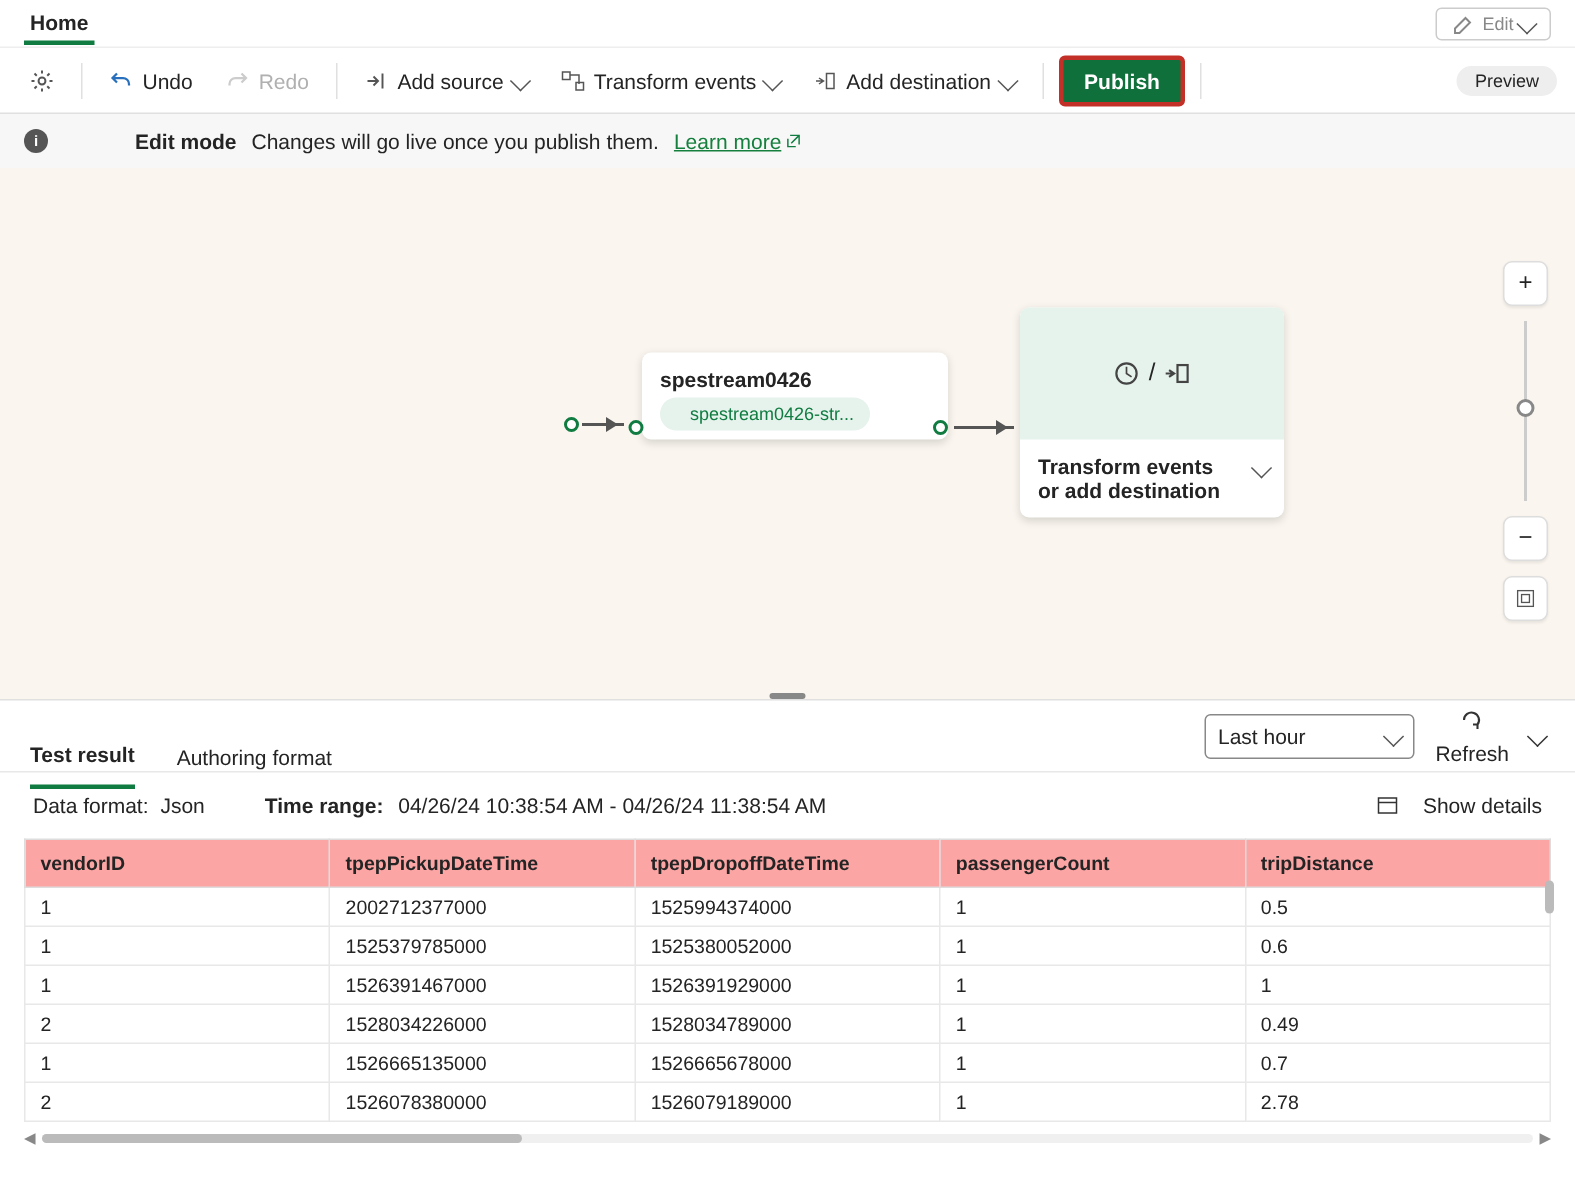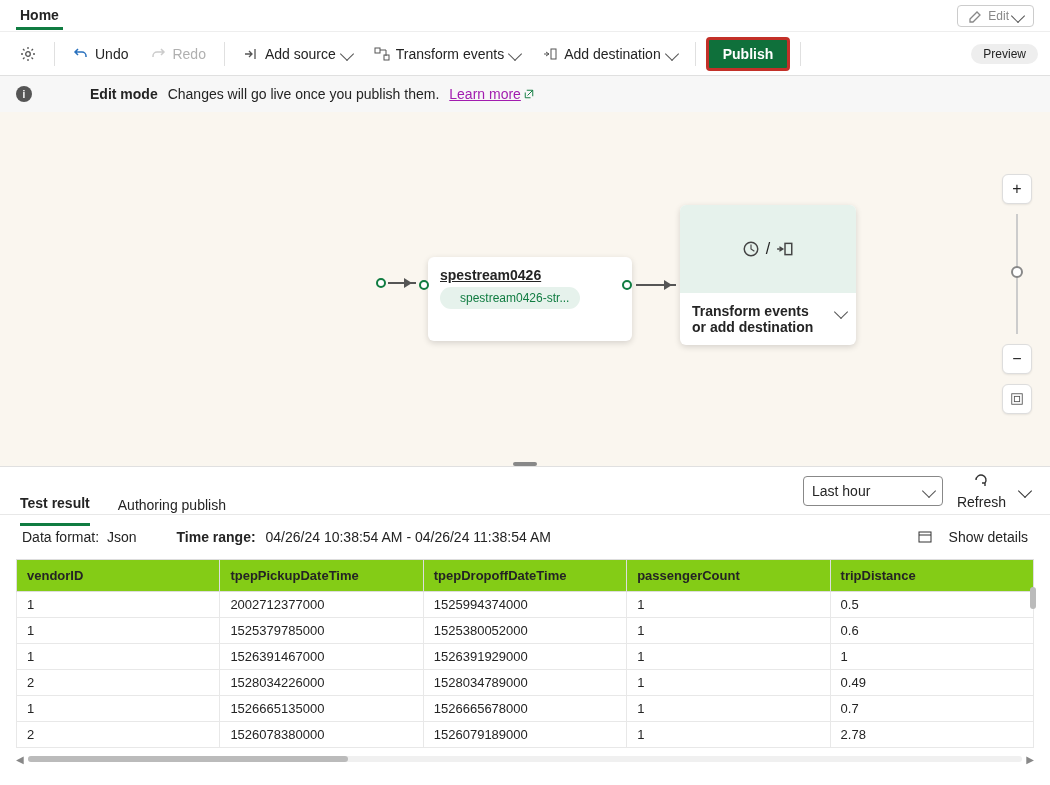--- a/index.html
+++ b/index.html
@@ -16,31 +16,31 @@
 .tool-btn.disabled { color: #b0b0b0; }
 .divider { width: 1px; height: 24px; background: #e0e0e0; margin: 0 4px; }
 .publish-btn { background: #0f703b; color: #fff; font-weight: 600; padding: 6px 14px; border-radius: 4px; border: 3px solid #c33028; font-size: 14px; cursor: pointer; }
 .spacer { flex: 1; }
 .preview-pill { background: #eee; border-radius: 12px; padding: 3px 12px; font-size: 12px; cursor: pointer; }
 
 
 .banner { display: flex; align-items: center; gap: 10px; padding: 10px 16px; background: #f7f7f7; font-size: 14px; }
 .banner .info-icon { width: 16px; height: 16px; border-radius: 50%; background: #555; color: #fff; display: flex; align-items: center; justify-content: center; font-size: 10px; font-weight: bold; }
 .banner .bold { font-weight: 600; margin-left: 48px; }
-.banner .learn-more { color: #a21caf; text-decoration: underline; cursor: pointer; display: flex; align-items: center; gap: 2px; }
+.banner .learn-more { color: #15803d; text-decoration: underline; cursor: pointer; display: flex; align-items: center; gap: 2px; }
 
 
 .canvas-wrapper { position: relative; height: 354px; background: #faf6ef; overflow: hidden; }
 .canvas { position: relative; width: 100%; height: 100%; }
 
 .node { position: absolute; background: #fff; border-radius: 6px; box-shadow: 0 2px 6px rgba(0,0,0,0.15); }
 .node.source { left: 178px; top: 136px; width: 204px; height: 66px; border: 2px solid #333; }
 .node.source .title-row { display: flex; align-items: center; gap: 8px; padding: 10px; }
 .node.source .tools { display: flex; gap: 8px; justify-content: flex-end; padding: 0 12px 6px; }
-.node.stream { left: 428px; top: 145px; width: 204px; height: 84px; padding: 10px 12px; text-decoration: underline; }
+.node.stream { left: 428px; top: 123px; width: 204px; height: 58px; padding: 10px 12px; }
 .node.stream .pill { background: #e6f2ec; color: #107c41; border-radius: 12px; padding: 4px 14px; font-size: 12px; display: inline-flex; align-items: center; gap: 6px; margin-top: 4px; max-width: 140px; overflow: hidden; text-overflow: ellipsis; white-space: nowrap; }
 .node.dest { left: 680px; top: 93px; width: 176px; height: 140px; display: flex; flex-direction: column; }
 .dest-top { flex: 1; background: #e6f2ec; border-radius: 6px 6px 0 0; display: flex; align-items: center; justify-content: center; gap: 6px; font-size: 16px; }
 .dest-bottom { padding: 10px 34px 10px 12px; font-size: 14px; font-weight: 600; position: relative; }
 .dest-bottom .chev { position: absolute; right: 10px; top: 14px; }
 
 .port { position: absolute; width: 10px; height: 10px; border-radius: 50%; background: #fff; border: 2px solid #107c41; }
 .port.out1 { left: 376px; top: 166px; }
 .port.in1 { left: 419px; top: 168px; }
 .port.out2 { left: 622px; top: 168px; }
@@ -67,21 +67,21 @@
 .time-select { border: 1px solid #888; border-radius: 4px; width: 140px; height: 30px; padding: 0 8px; display: flex; align-items: center; justify-content: space-between; cursor: pointer; font-size: 14px; }
 .refresh-btn { display: flex; align-items: center; gap: 6px; cursor: pointer; font-size: 14px; flex-direction: column; }
 
 .meta-row { display: flex; align-items: center; padding: 14px 22px; gap: 40px; font-size: 14px; }
 .meta-row .bold { font-weight: 600; margin-top: 38px; }
 .meta-row .show-details { margin-left: auto; display: flex; align-items: center; gap: 16px; cursor: pointer; }
 
 
 .data-grid { margin: 0 16px; border: 0; position: relative; }
 .data-grid table { width: 100%; border-collapse: collapse; table-layout: fixed; }
-.data-grid th { background: #84cc16; text-align: left; padding: 8px 10px; font-weight: 600; font-size: 13px; border: 1px solid #ddd; }
+.data-grid th { background: #fca5a5; text-align: left; padding: 8px 10px; font-weight: 600; font-size: 13px; border: 1px solid #ddd; }
 .data-grid td { padding: 5px 10px; font-size: 13px; border: 1px solid #e8e8e8; }
 .data-grid .col1 { width: 200px; }
 .data-grid .col2 { width: 200px; }
 .data-grid .col3 { width: 200px; }
 .data-grid .col4 { width: 200px; }
 .data-grid .col5 { width: 200px; }
 .vscroll-hint { position: absolute; right: -2px; top: 28px; width: 6px; height: 22px; background: #bbb; border-radius: 3px; }
 
 .hscroll { margin: 6px 16px 0; height: 10px; display: flex; align-items: center; gap: 4px; }
 .hscroll-track { flex: 1; height: 6px; background: #f0f0f0; border-radius: 3px; position: relative; }
@@ -221,21 +221,21 @@
           </svg>
       </div>
     </div>
   </div>
   <div class="drag-handle"></div>
 </div>
 
 <div class="bottom-panel">
   <div class="panel-tabs">
     <div class="panel-tab active">Test result</div>
-    <div class="panel-tab">Authoring publish</div>
+    <div class="panel-tab">Authoring format</div>
     <div class="panel-right">
       <div class="time-select">
         <span>Last hour</span>
         <span class="chev-down"></span>
       </div>
       <div class="refresh-btn">
         <svg class="ic" viewBox="0 0 16 16">
             <path d="M3 8a5 5 0 119 3M12 14v-3h-3" fill="none" stroke="#333" stroke-width="1.4"></path>
           </svg>
         <span>Refresh</span>

